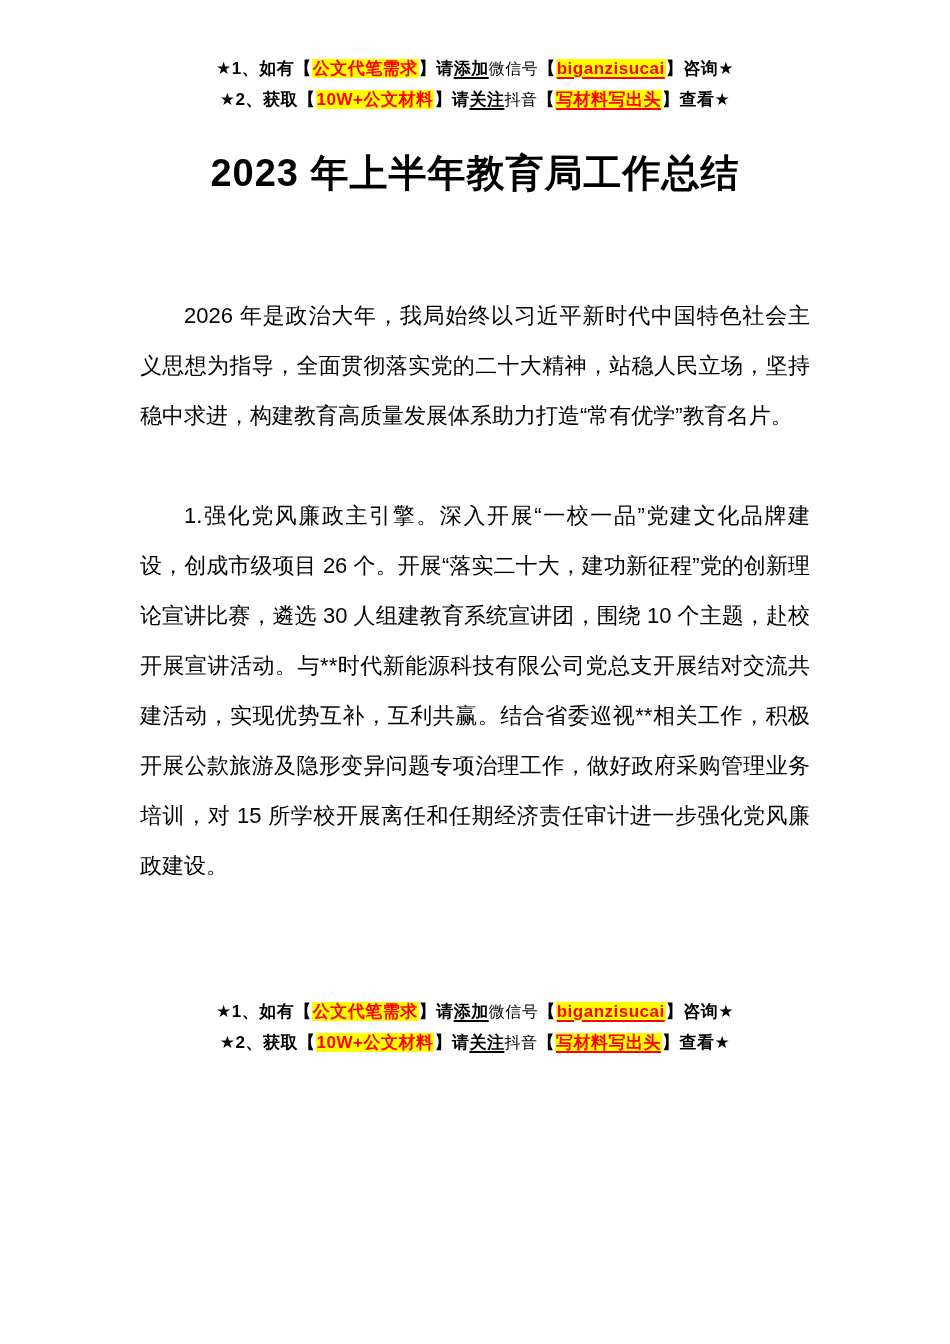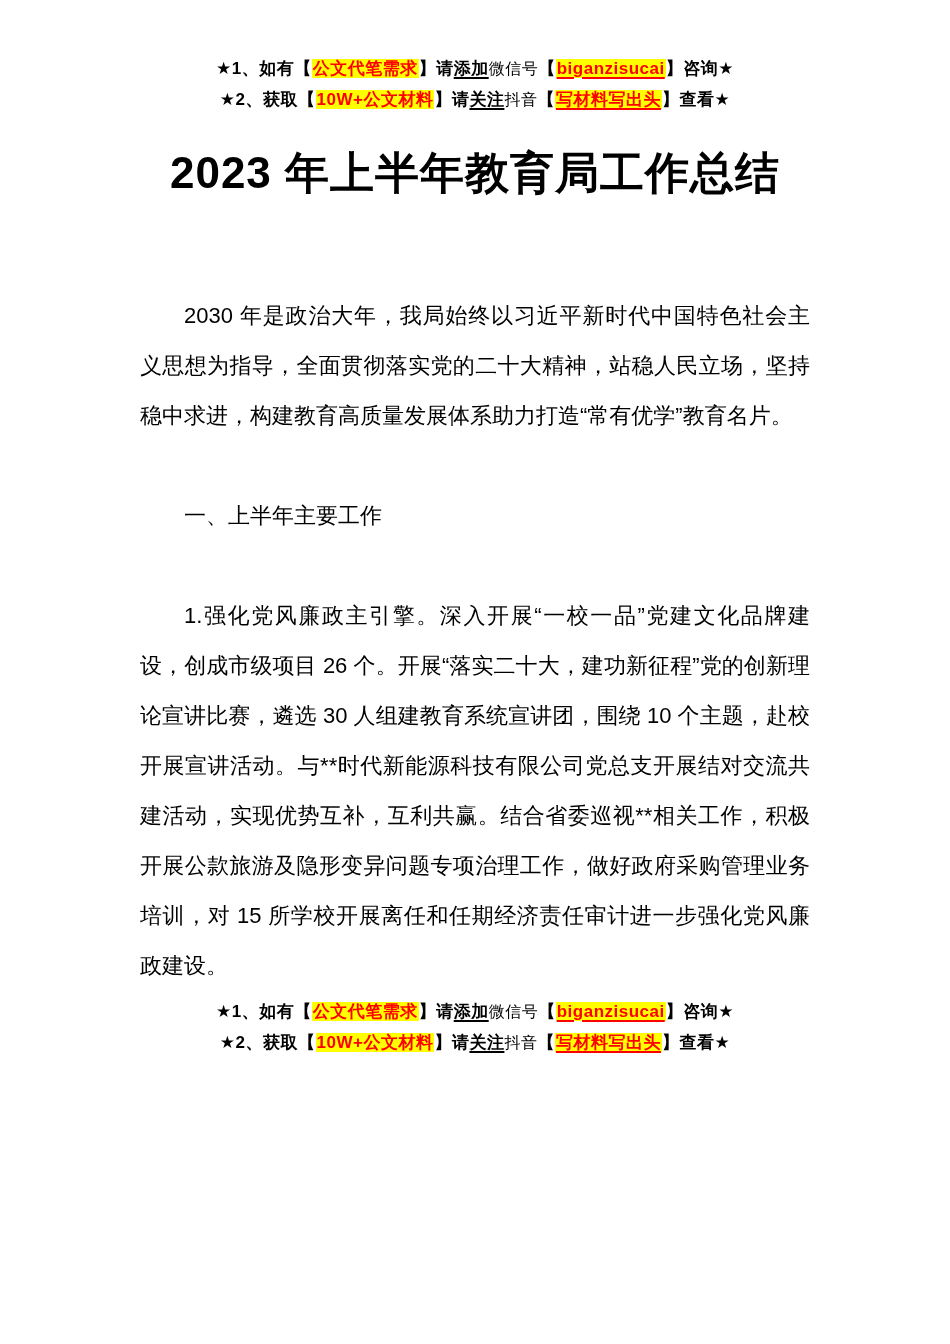--- a/index.html
+++ b/index.html
@@ -54,21 +54,21 @@
     padding: 0 1px;
     text-decoration: underline;
     text-decoration-color: #ff0000;
     text-decoration-thickness: 2px;
     text-underline-offset: 3px;
   }
   
   .doc-title {
     margin: 32px 120px 0;
     text-align: center;
-    font-size: 44px;
+    font-size: 38px;
     line-height: 52px;
     font-weight: 800;
     letter-spacing: 1px;
   }
   .content { margin: 0 140px; }
   .para {
     margin: 0;
     font-size: 22px;
     line-height: 50px;
     text-align: justify;
@@ -85,22 +85,21 @@
 <div class="page">
 
   <div class="banner banner-top">
     <div class="banner-line"><span class="seg-b">★1、如有【</span><span class="seg-hl">公文代笔需求</span><span class="seg-b">】请</span><span class="seg-bu">添加</span><span class="seg-r">微信号</span><span class="seg-b">【</span><span class="seg-hlu">biganzisucai</span><span class="seg-b">】咨询★</span></div>
     <div class="banner-line"><span class="seg-b">★2、获取【</span><span class="seg-hl">10W+公文材料</span><span class="seg-b">】请</span><span class="seg-bu">关注</span><span class="seg-r">抖音</span><span class="seg-b">【</span><span class="seg-hlu">写材料写出头</span><span class="seg-b">】查看★</span></div>
   </div>
 
   <h1 class="doc-title">2023 年上半年教育局工作总结</h1>
 
   <div class="content">
-    <p class="para para-intro">2030 年是政治大年，我局始终以习近平新时代中国特色社会主义思想为指导，全面贯彻落实党的二十大精神，站稳人民立场，坚持稳中求进，构建教育高质量发展体系助力打造“常有优学”教育名片。</p>
-    <p class="para para-heading">一、上半年主要工作</p>
+    <p class="para para-intro">2026 年是政治大年，我局始终以习近平新时代中国特色社会主义思想为指导，全面贯彻落实党的二十大精神，站稳人民立场，坚持稳中求进，构建教育高质量发展体系助力打造“常有优学”教育名片。</p>
     <p class="para para-body">1.强化党风廉政主引擎。深入开展“一校一品”党建文化品牌建设，创成市级项目 26 个。开展“落实二十大，建功新征程”党的创新理论宣讲比赛，遴选 30 人组建教育系统宣讲团，围绕 10 个主题，赴校开展宣讲活动。与**时代新能源科技有限公司党总支开展结对交流共建活动，实现优势互补，互利共赢。结合省委巡视**相关工作，积极开展公款旅游及隐形变异问题专项治理工作，做好政府采购管理业务培训，对 15 所学校开展离任和任期经济责任审计进一步强化党风廉政建设。</p>
   </div>
 
   <div class="banner banner-bottom">
     <div class="banner-line"><span class="seg-b">★1、如有【</span><span class="seg-hl">公文代笔需求</span><span class="seg-b">】请</span><span class="seg-bu">添加</span><span class="seg-r">微信号</span><span class="seg-b">【</span><span class="seg-hlu">biganzisucai</span><span class="seg-b">】咨询★</span></div>
     <div class="banner-line"><span class="seg-b">★2、获取【</span><span class="seg-hl">10W+公文材料</span><span class="seg-b">】请</span><span class="seg-bu">关注</span><span class="seg-r">抖音</span><span class="seg-b">【</span><span class="seg-hlu">写材料写出头</span><span class="seg-b">】查看★</span></div>
   </div>
 
 </div>
 

